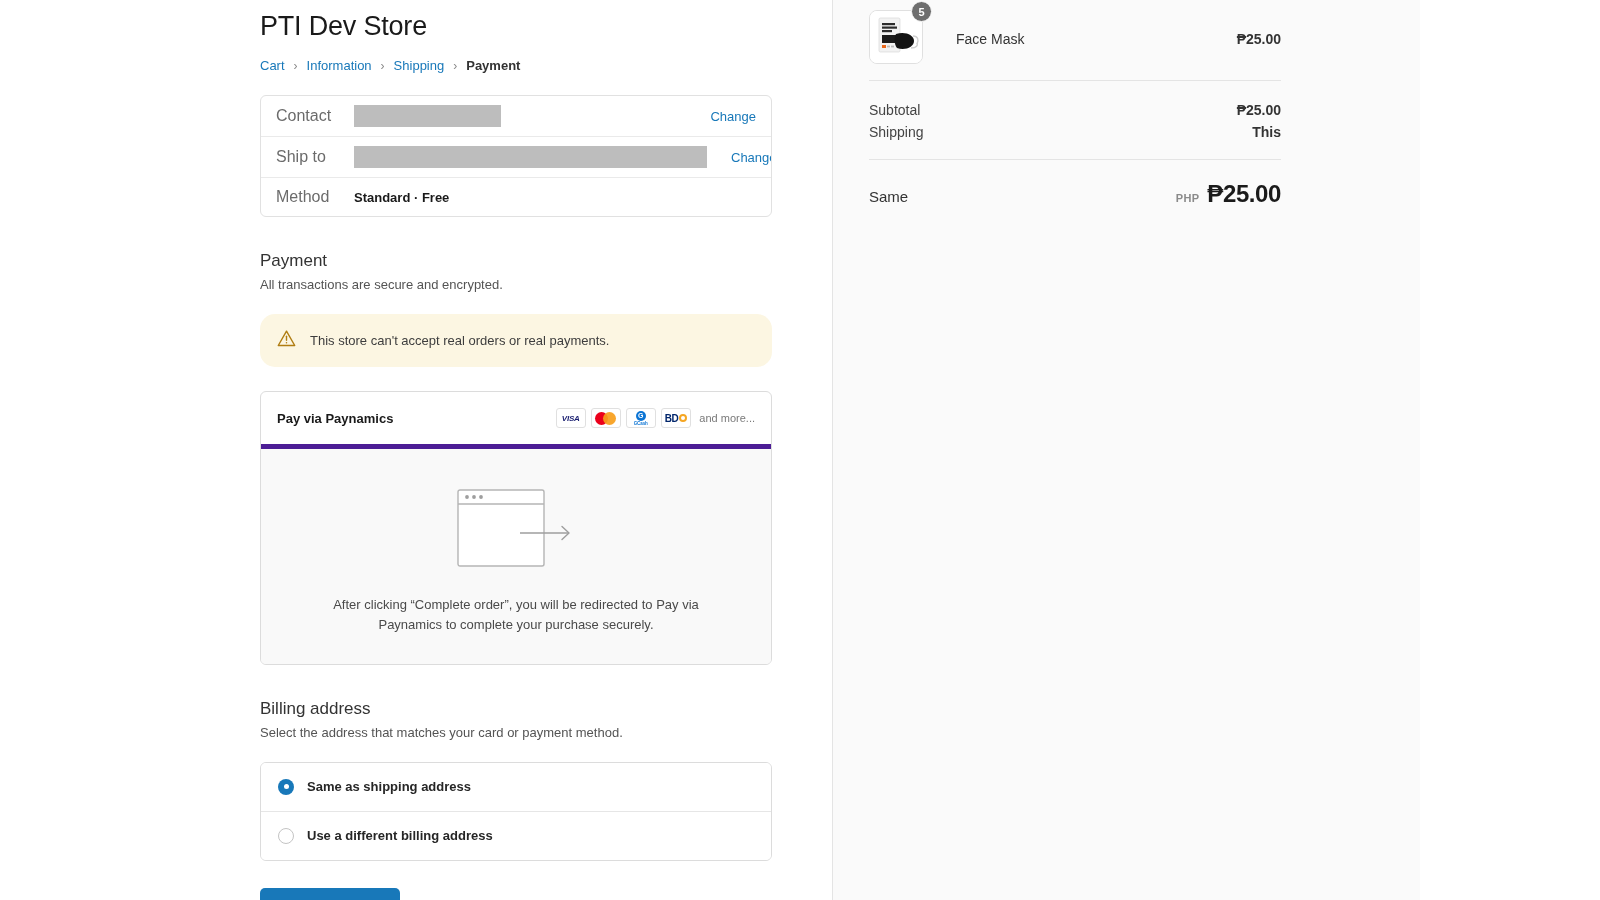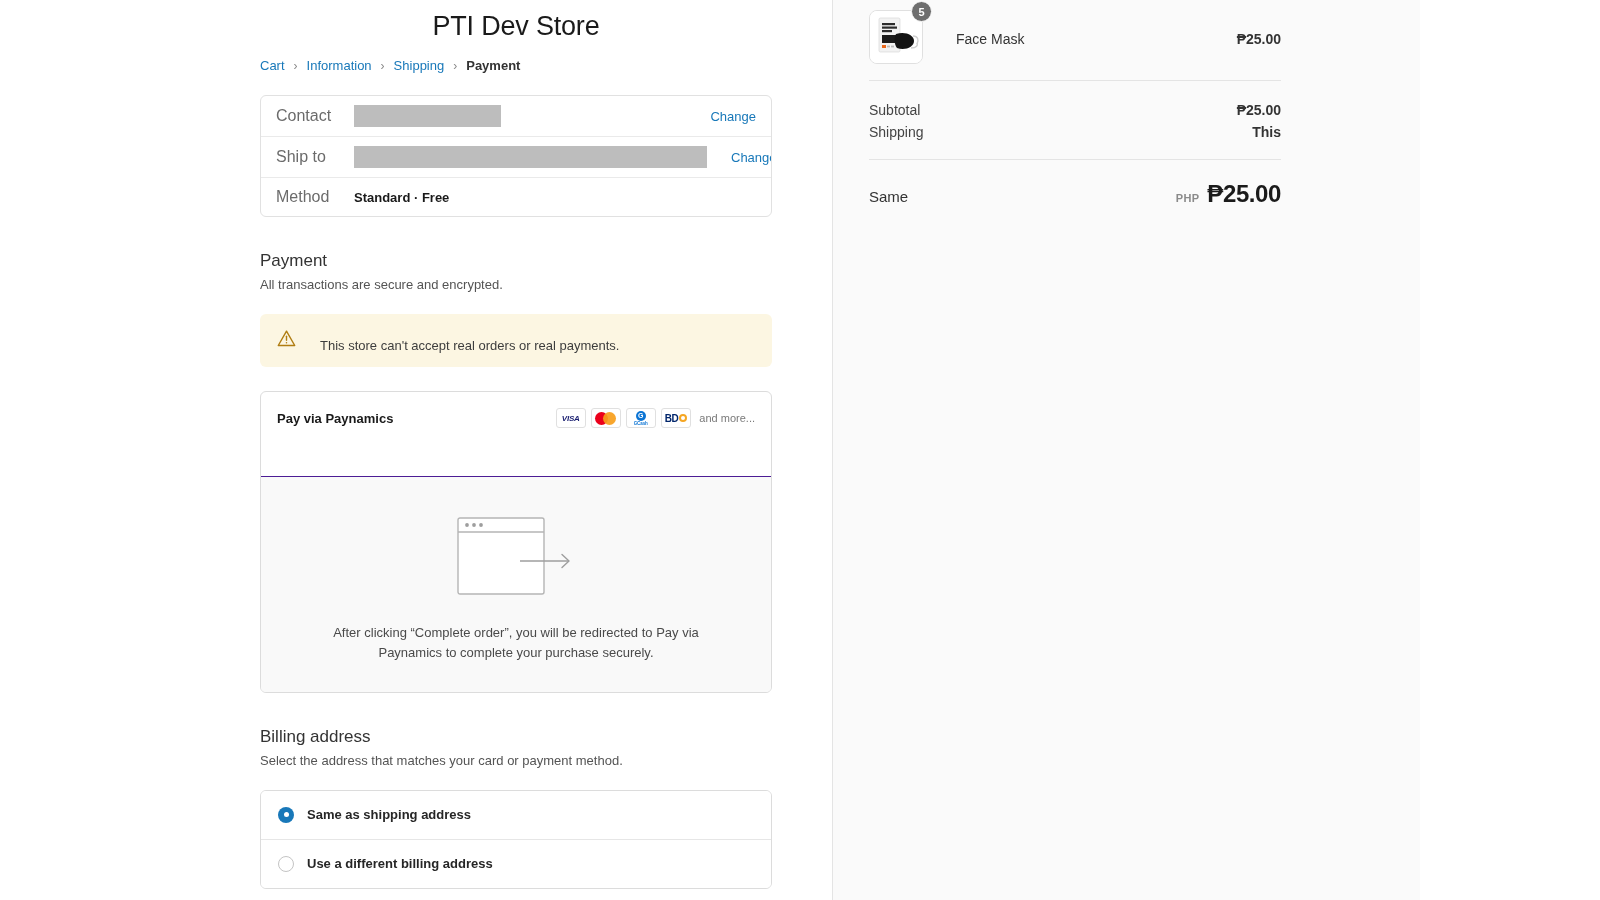--- a/index.html
+++ b/index.html
@@ -14,21 +14,21 @@
 
   
   .main-col {
     width: 832px; height: 900px; background: #ffffff;
     position: relative; flex: 0 0 832px;
   }
   .main-inner { position: absolute; left: 260px; top: 0; width: 512px; }
 
   .store-title {
     font-size: 27px; font-weight: 400; color: #1a1a1a;
-    letter-spacing: -0.2px; padding-top: 10px; line-height: 1.2; text-align: center;
+    letter-spacing: -0.2px; padding-top: 10px; line-height: 1.2;
   }
 
   .breadcrumb {
     display: flex; align-items: center; gap: 9px;
     margin-top: 16px; font-size: 13px;
   }
   .bc-link { color: #1878b9; text-decoration: none; }
   .bc-current { color: #333333; font-weight: bold; }
   .bc-sep { color: #8a8a8a; font-size: 12px; line-height: 1; }
 
@@ -52,22 +52,22 @@
     font-size: 13px; color: #1878b9; text-decoration: none;
     margin-left: 24px; white-space: nowrap;
   }
 
   
   .sec-title { font-size: 17px; color: #333; margin-top: 34px; font-weight: 400; }
   .sec-sub { font-size: 13px; color: #545454; margin-top: 6px; }
 
   
   .warn {
-    margin-top: 22px; background: #fcf6e2; border-radius: 6px;
-    display: flex; align-items: flex-end; gap: 23px; padding: 14px 16px;
+    margin-top: 22px; background: #fcf6e2; border-radius: 15px;
+    display: flex; align-items: center; gap: 13px; padding: 14px 16px;
   }
   .warn-text { font-size: 13px; color: #3d3d3d; }
 
   
   .pay-box {
     margin-top: 24px; border: 1px solid #dcdcdc; border-radius: 6px;
     overflow: hidden; background: #ffffff;
   }
   .pay-head {
     display: flex; align-items: center; justify-content: space-between;
@@ -91,22 +91,22 @@
     color: #fff; font-size: 7px; font-weight: bold; display: flex;
     align-items: center; justify-content: center;
   }
   .gcash-t { font-size: 4.5px; font-weight: bold; color: #0b74d4; margin-top: 1px; letter-spacing: -0.1px; }
   .bdo { display: flex; align-items: center; }
   .bdo-t { font-size: 10px; font-weight: bold; color: #00256b; letter-spacing: -0.4px; }
   .bdo-o { width: 8px; height: 8px; border: 2px solid #f5a623; border-radius: 50%; margin-left: 1px; }
   .and-more { font-size: 11px; color: #7a7a7a; margin-left: 3px; }
 
   .pay-body {
-    border-top: 1px solid #4c1d95; background: #f9f9f9;
-    padding: 40px 28px 30px; text-align: center; margin-top: 32px;
+    border-top: 5px solid #4c1d95; background: #f9f9f9;
+    padding: 40px 28px 30px; text-align: center;
   }
   .redirect-illo { display: inline-block; }
   .redirect-text {
     font-size: 13px; color: #4a4a4a; line-height: 1.48;
     margin: 24px auto 0; max-width: 380px;
   }
 
   
   .radio-group {
     margin-top: 22px; border: 1px solid #dcdcdc; border-radius: 6px; overflow: hidden;

